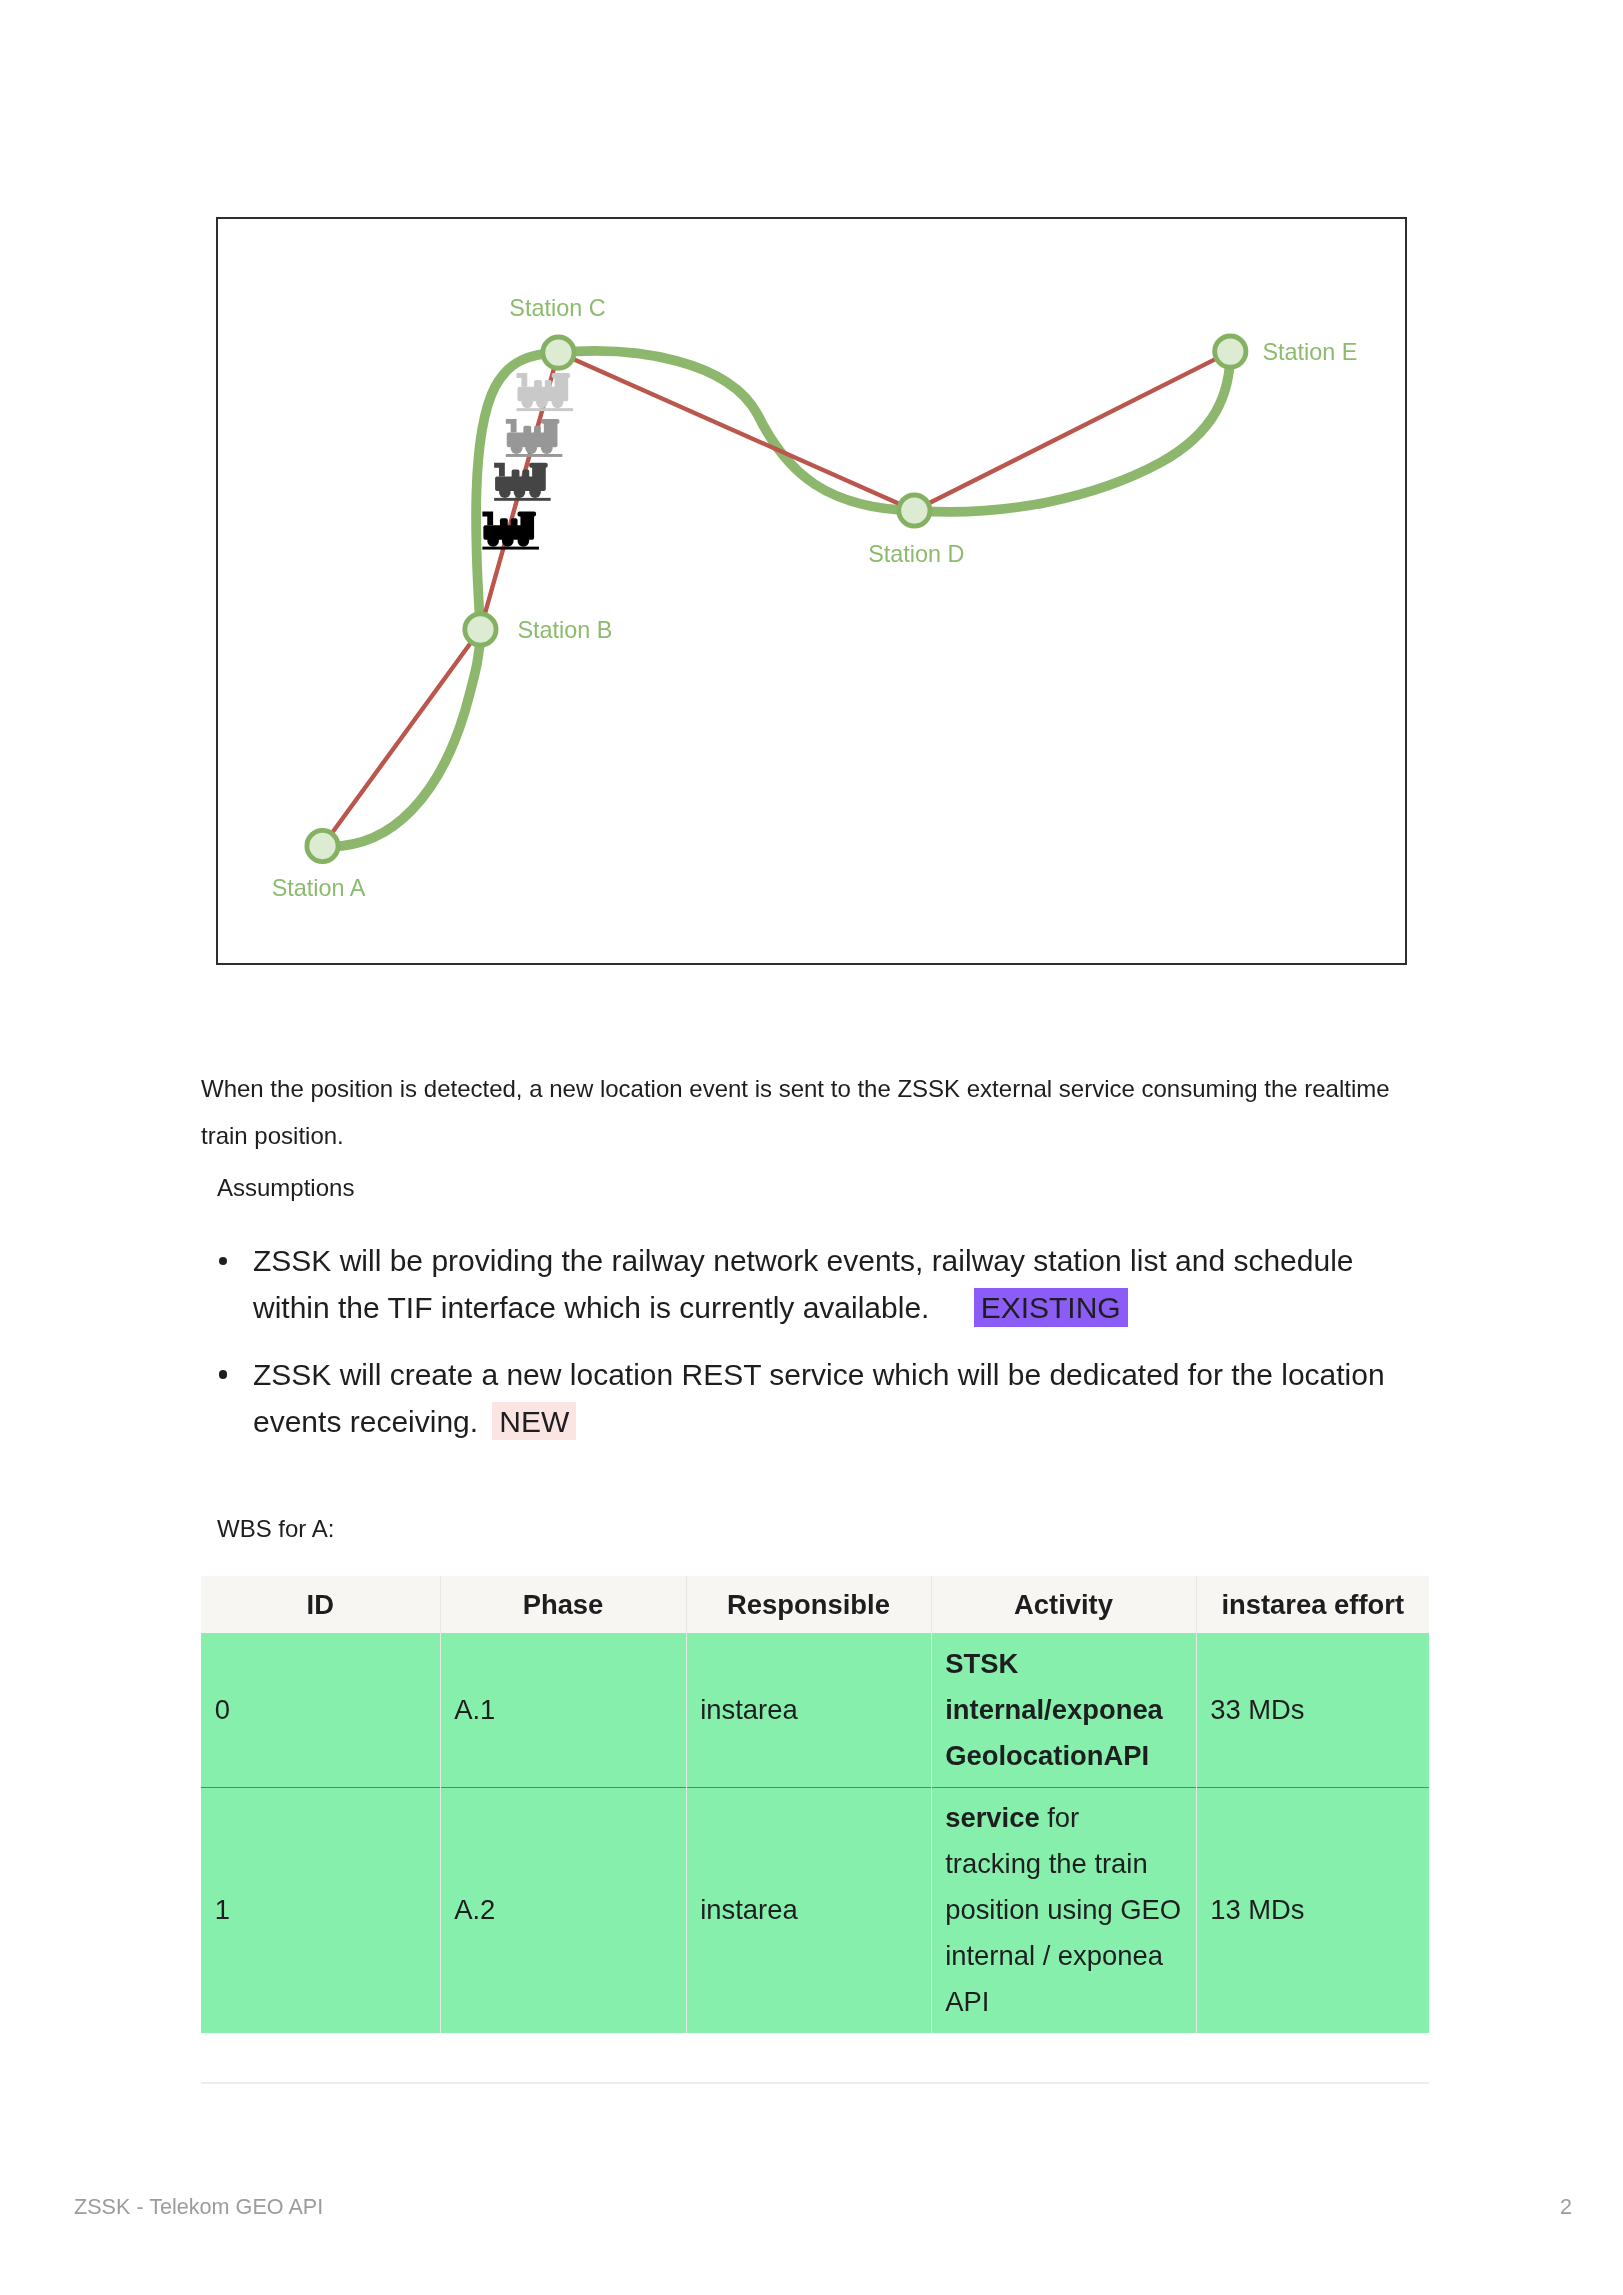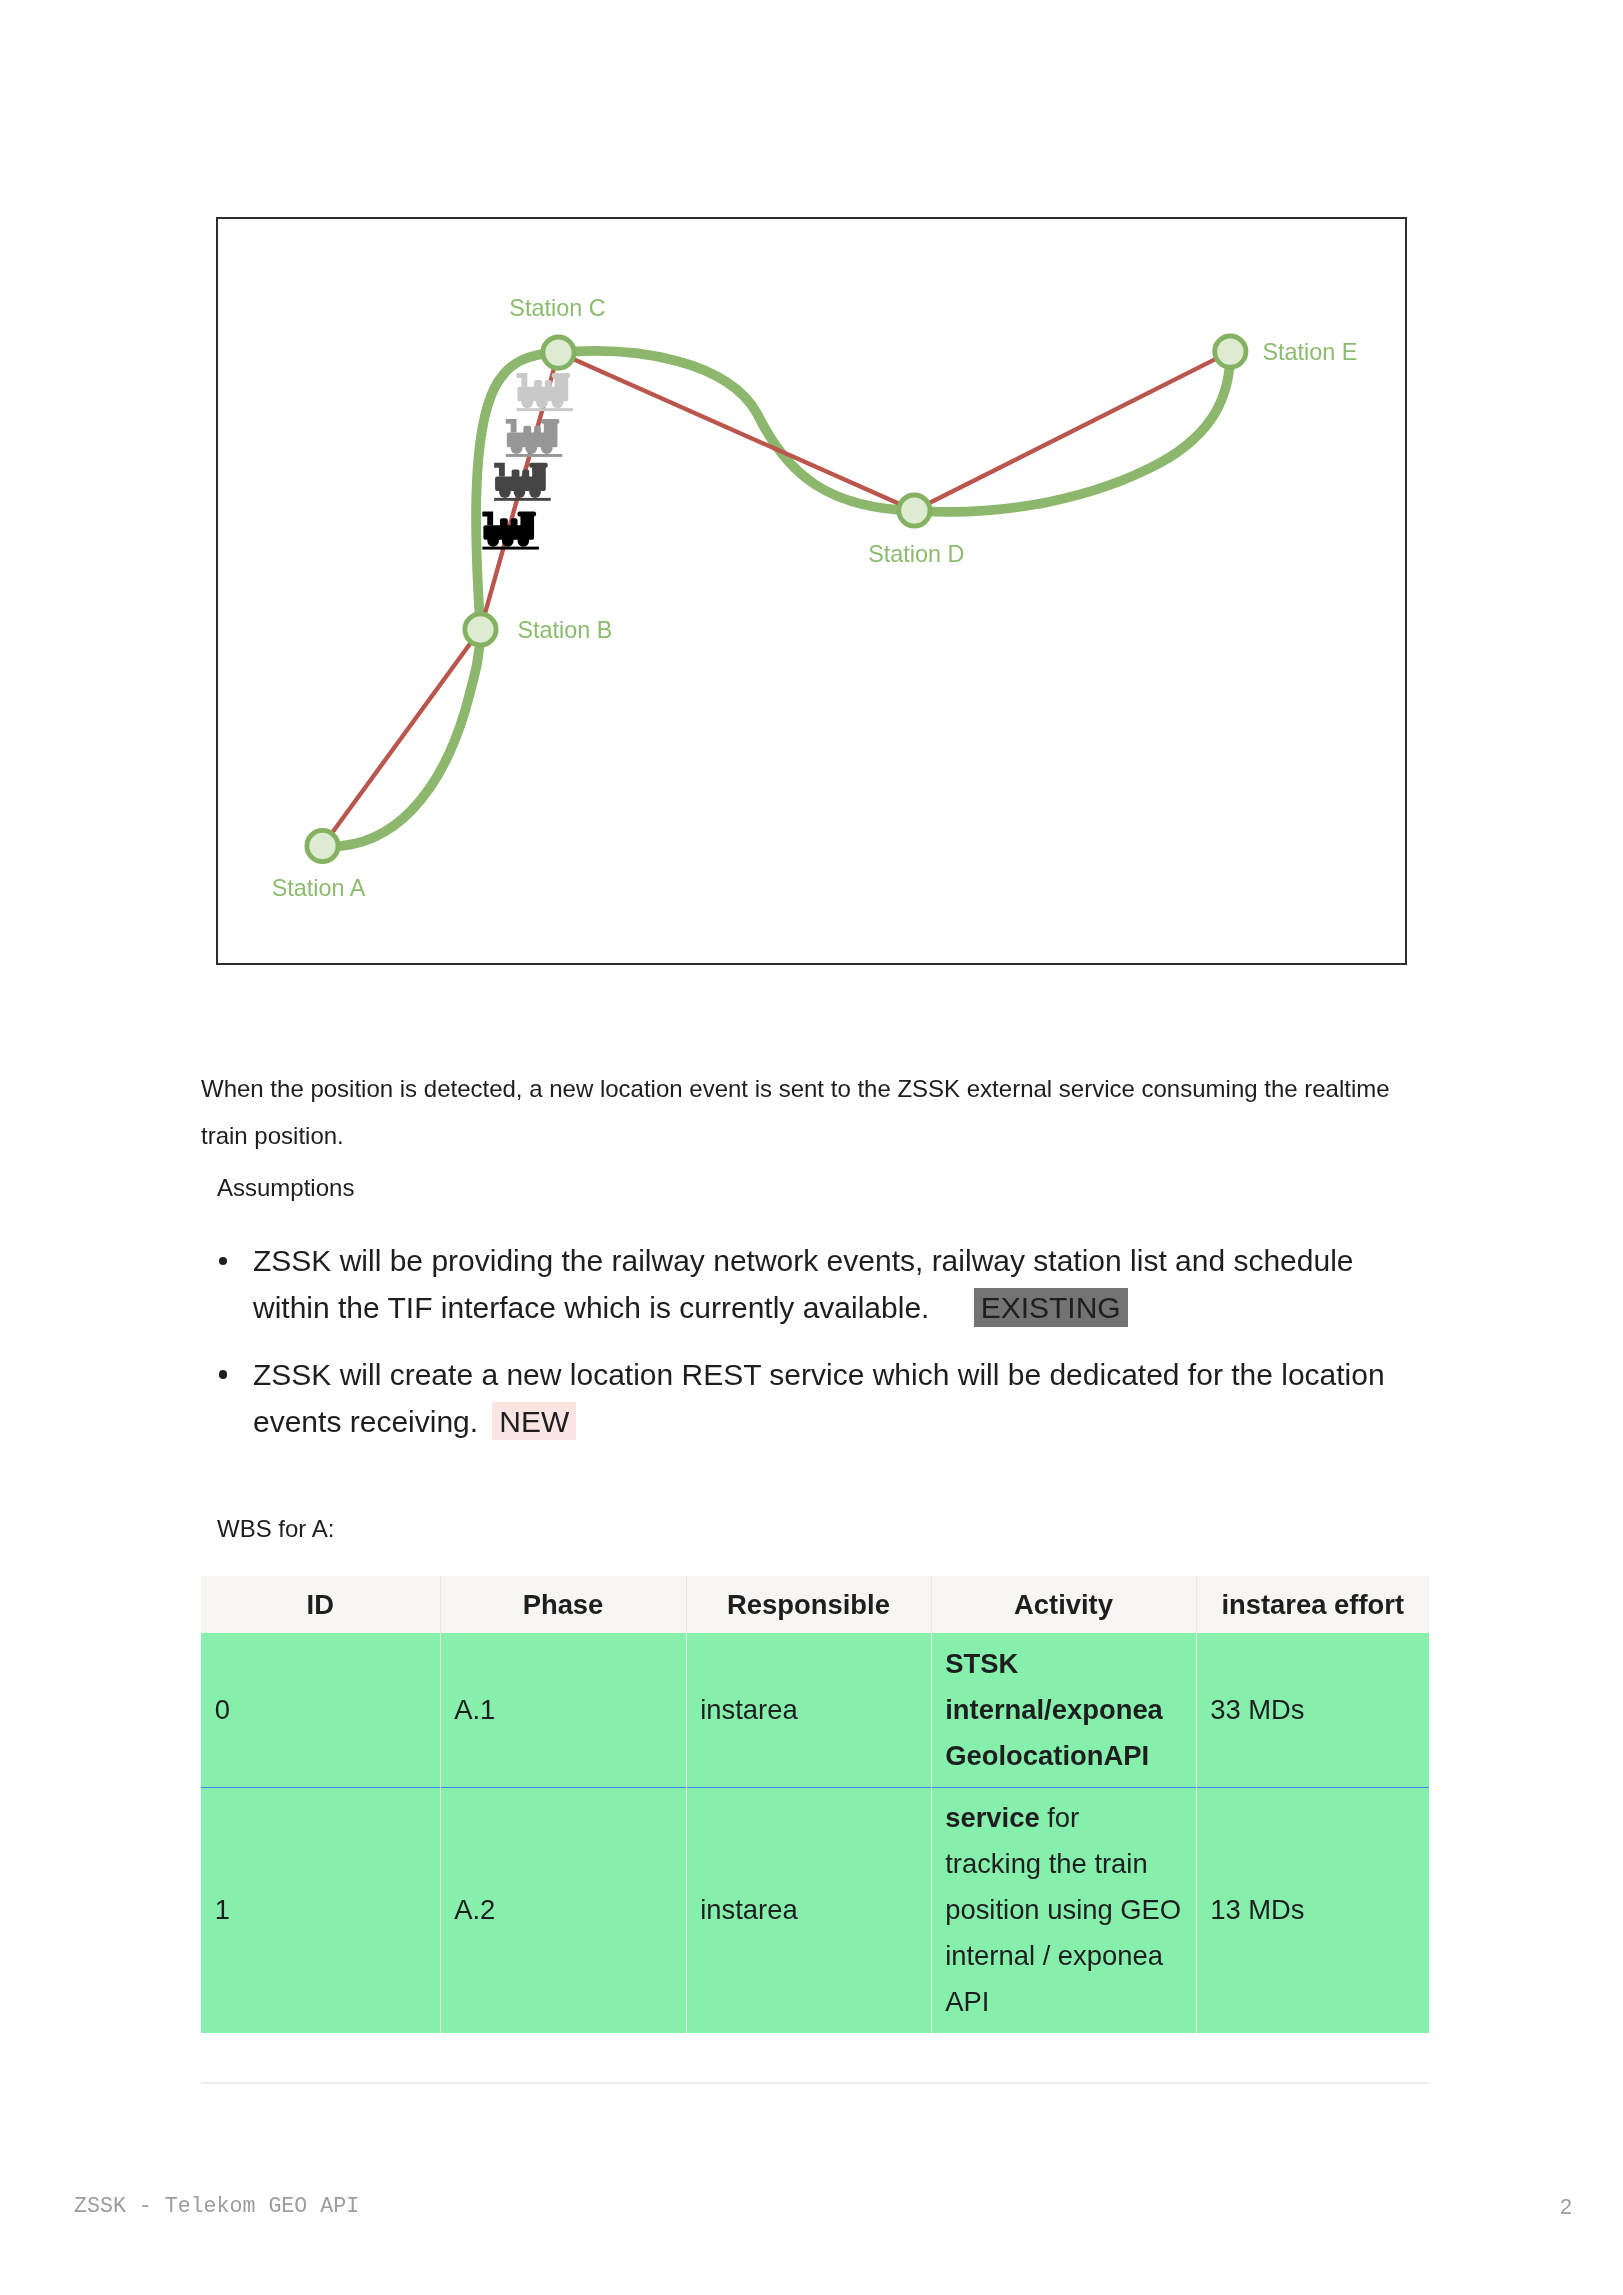--- a/index.html
+++ b/index.html
@@ -18,38 +18,38 @@
   
   .intro{position:absolute;left:201px;top:1041px;width:1228px;
          font-size:24px;line-height:47px;}
   .h-bold{position:absolute;left:217px;width:1228px;font-size:24px;font-weight:normal;line-height:39px;}
   .assumptions-heading{top:1168px;}
   .wbs-heading{top:1509px;}
   .bullets{position:absolute;left:201px;top:1237px;width:1228px;}
   .bullet-item{position:relative;padding-left:52px;font-size:30px;line-height:47px;margin-bottom:19.6px;}
   .bullet-dot{position:absolute;left:17.6px;top:19.6px;width:8.8px;height:8.8px;border-radius:50%;background:#1e1e20;}
   .tag{padding:2.9px 6.9px;margin-left:5.9px;}
-  .tag-existing{background:#737373;margin-left:36px;}
+  .tag-existing{background:#8b5cf6;margin-left:36px;}
   .tag-new{background:#fae5e2;}
 
   
   .wbs-table-wrap{position:absolute;left:201px;top:1576px;width:1228px;}
   table{border-collapse:collapse;table-layout:fixed;width:1228px;font-size:27.4px;}
   col.c1{width:239px;}col.c2{width:246px;}col.c3{width:245px;}col.c4{width:265px;}col.c5{width:233px;}
   th{background:#f7f6f2;font-weight:600;text-align:center;height:57px;padding:0 13.7px;vertical-align:middle;}
   td{padding:7.8px 13.7px;line-height:46px;vertical-align:middle;background:#86efac;}
   th + th, td + td{border-left:1px solid #e8e7e3;}
   tbody tr + tr td{border-top:1px solid #3b82f6;}
   tr.total-row td{background:#efeeec;border-top:1px solid #deddd9;height:41px;}
   .bold{font-weight:bold;}
 
   .table-divider{position:absolute;left:201px;top:2082px;width:1228px;height:2px;background:#ececea;}
 
   
-  .footer-title{position:absolute;left:74px;top:2194px;font-size:21.6px;color:#9c9c9c;font-family:Liberation Mono, monospace;}
+  .footer-title{position:absolute;left:74px;top:2194px;font-size:21.6px;color:#9c9c9c;}
   .footer-page{position:absolute;right:51px;top:2194px;font-size:21.6px;color:#9c9c9c;}
 </style>
 </head>
 <body>
 
 <div class="page">
 
   <div class="diagram-frame">
     <svg viewBox="0 0 1215 763">
       <defs>

